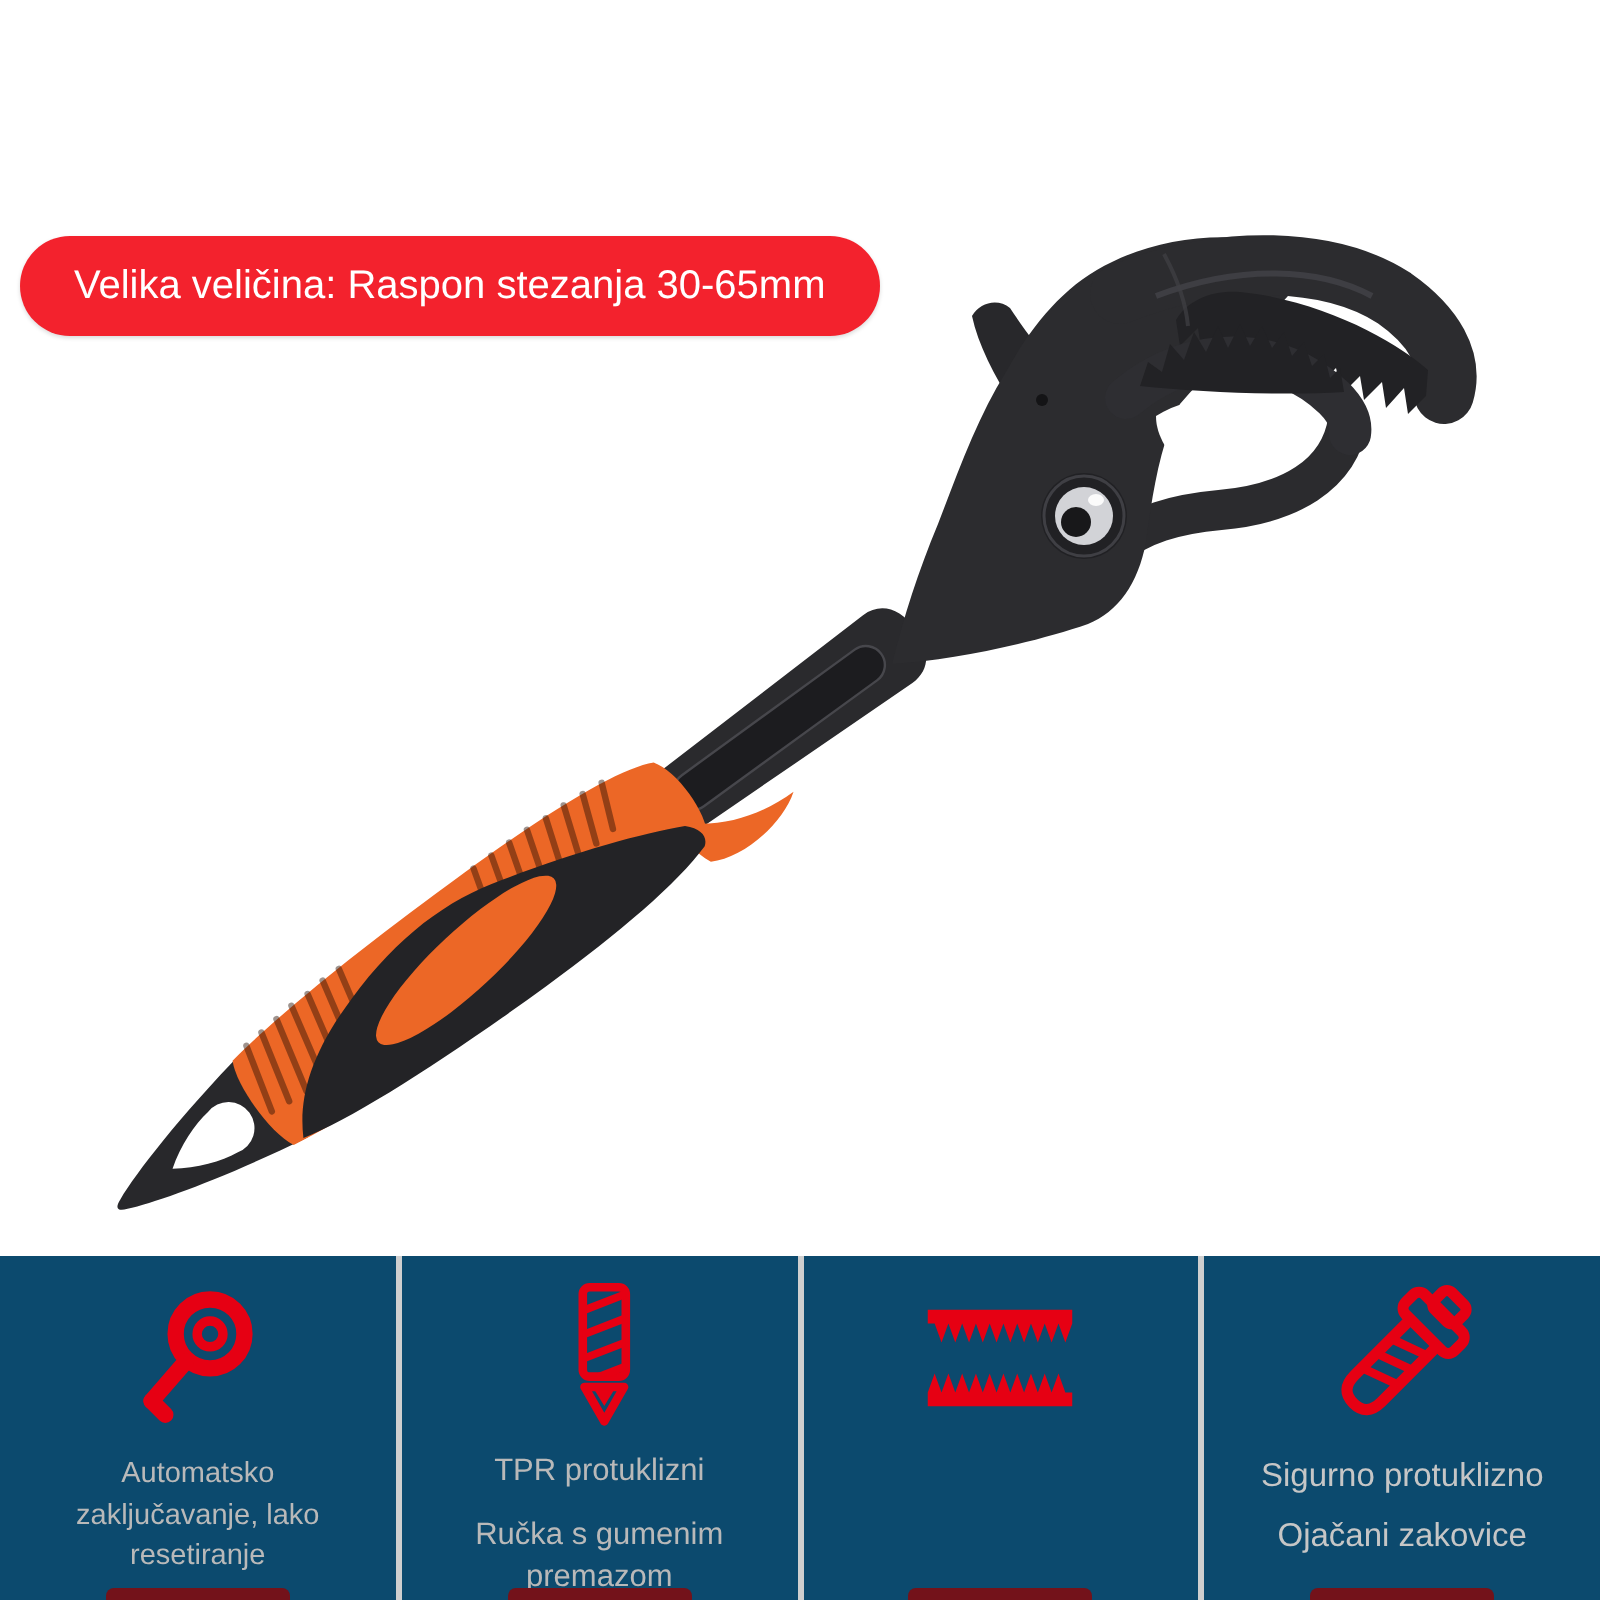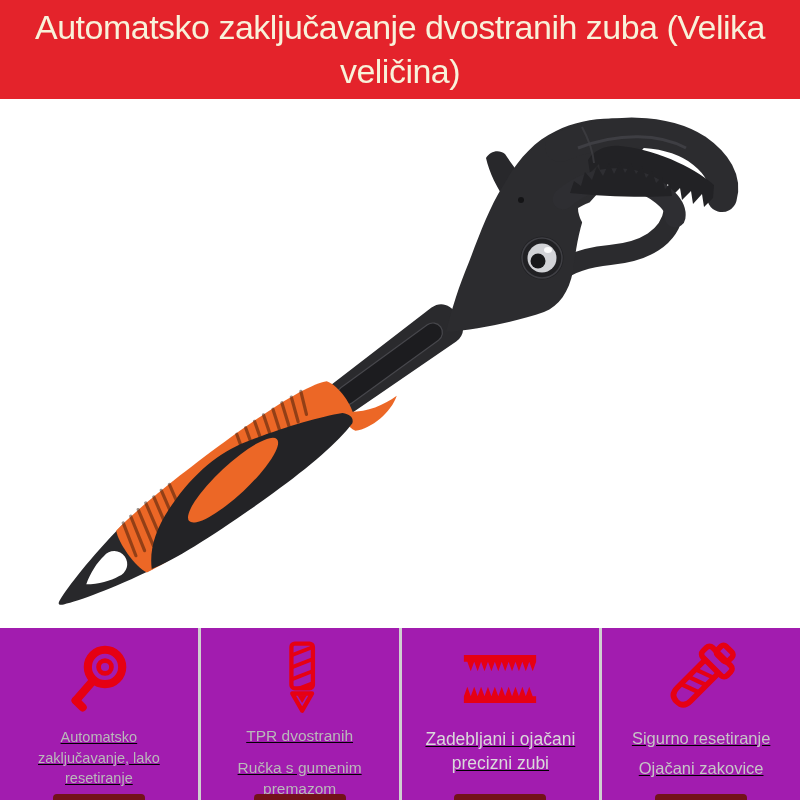--- a/index.html
+++ b/index.html
@@ -11,21 +11,21 @@
   .header h1{margin:0;padding:0 34px;text-align:center;font-size:34px;line-height:1.27;
              font-weight:400;letter-spacing:-0.5px;color:#f8f2da;}
   
   .badge{position:absolute;left:10px;top:118px;height:50px;display:flex;align-items:center;
          padding:0 27px;background:#f3222d;border-radius:25px;color:#ffffff;font-size:20px;
          z-index:3;box-shadow:0 1px 2px rgba(0,0,0,.15);}
   
   .product-svg{position:absolute;left:0;top:0;width:800px;height:800px;z-index:1;}
   
   .features{position:absolute;left:0;top:628px;width:800px;height:172px;display:flex;
-            background:#a21caf;z-index:2;text-decoration:underline;}
+            background:#0c4a6e;z-index:2;}
   .cell{position:relative;flex:1 1 0;display:flex;flex-direction:column;align-items:center;color:#bdbdbd;}
   .cell + .cell{border-left:3px solid #cfcfcf;}
   .icon-wrap{height:98px;display:flex;align-items:center;justify-content:center;margin-top:2px;}
   .icon-wrap svg{width:86px;height:86px;color:#e60013;}
   .texts{flex:1;display:flex;flex-direction:column;justify-content:flex-start;gap:11px;
          text-align:center;width:100%;box-sizing:border-box;}
   .texts p{margin:0;}
   .redbar{position:absolute;left:50%;transform:translateX(-50%);bottom:0;width:92px;height:6px;
           background:#73121a;border-radius:4px 4px 0 0;}
   .c1 .texts{font-size:14.5px;line-height:1.42;color:#b9b9b9;padding:0 14px;}
@@ -97,24 +97,24 @@
       <circle cx="542" cy="258" r="21.5" fill="#212124"></circle>
       <circle cx="542" cy="258" r="20" fill="none" stroke="#3f3f44" stroke-width="1.5"></circle>
       <circle cx="542" cy="258" r="14.5" fill="#d2d3d7"></circle>
       <circle cx="538" cy="261" r="7.5" fill="#18181a"></circle>
       <ellipse cx="548" cy="250" rx="4" ry="3" fill="#ffffff" opacity="0.9"></ellipse>
       <circle cx="521" cy="200" r="3" fill="#141416"></circle>
       <path d="M 582,127 C 589,140 593,152 594,163" stroke="#404045" stroke-width="2" fill="none" opacity="0.7"></path>
     </g>
   </svg>
 
-  <div class="header">
-    <h1>Automatsko zaključavanje dvostranih zuba (Velika veličina)</h1>
+
+  <div class="badge">
+    <span>Velika veličina: Raspon stezanja 30-65mm</span>
   </div>
-
 
   <div class="features">
 
     <div class="cell c1">
       <div class="icon-wrap">
         <svg viewBox="0 0 100 100" fill="none" stroke="currentColor">
           <circle cx="57" cy="36" r="20" stroke-width="9.5"></circle>
           <circle cx="57" cy="36" r="7.5" stroke-width="5.5"></circle>
           <path d="M 43,52 L 23,75" stroke-width="9.5" stroke-linecap="round"></path>
           <path d="M 23,75 L 31,83" stroke-width="9.5" stroke-linecap="round"></path>
@@ -141,56 +141,52 @@
               <path d="M34,40 L70,26"></path>
               <path d="M34,54 L70,40"></path>
             <path d="M34,68 L70,54"></path>
               <path d="M34,80 L70,66"></path>
           </g>
           <path d="M 41,68 L 64,68 L 52.5,88 Z" stroke-width="5" stroke-linejoin="round"></path>
           <path d="M 47,70 L 58,70 L 52.5,79 Z" fill="currentColor" stroke="none"></path>
         </svg>
       </div>
       <div class="texts">
-        <p>TPR dvostranih</p>
+        <p>TPR protuklizni</p>
         <p>Ručka s gumenim premazom</p>
       </div>
       <div class="redbar"></div>
     </div>
 
 
     <div class="cell c4">
       <div class="icon-wrap">
         <svg viewBox="0 0 100 100" fill="currentColor" stroke="none">
           <path d="M8,22 H92 V30 L88,41 L84,30 L80,41 L76,30 L72,41 L68,30 L64,41 L60,30 L56,41 L52,30 L48,41 L44,30 L40,41 L36,30 L32,41 L28,30 L24,41 L20,30 L16,41 L12,30 H8 Z"></path>
           <path d="M8,70 L12,59 L16,70 L20,59 L24,70 L28,59 L32,70 L36,59 L40,70 L44,59 L48,70 L52,59 L56,70 L60,59 L64,70 L68,59 L72,70 L76,59 L80,70 L84,59 L88,70 H92 V78 H8 Z"></path>
         </svg>
-      </div>
-      <div class="texts">
-        <p>Zadebljani i ojačani precizni zubi</p>
-        <p></p>
       </div>
       <div class="redbar"></div>
     </div>
 
     <div class="cell c5">
       <div class="icon-wrap">
         <svg viewBox="0 0 100 100" fill="none" stroke="currentColor">
           <g transform="rotate(45 50 48)">
             <rect x="41" y="2" width="18" height="14" rx="4" stroke-width="6.5"></rect>
             <rect x="30" y="14" width="40" height="16" rx="5" stroke-width="6.5"></rect>
             <path d="M 39,30 V 76 Q 39,88 50,88 Q 61,88 61,76 V 30" stroke-width="6.5"></path>
             <path d="M39,46 L61,38" stroke-width="5"></path>
             <path d="M39,58 L61,50" stroke-width="5"></path>
             <path d="M39,70 L61,62" stroke-width="5"></path>
           </g>
         </svg>
       </div>
       <div class="texts">
-        <p>Sigurno resetiranje</p>
+        <p>Sigurno protuklizno</p>
         <p>Ojačani zakovice</p>
       </div>
       <div class="redbar"></div>
     </div>
 
 
   </div>
 </div>
 
 </body></html>

